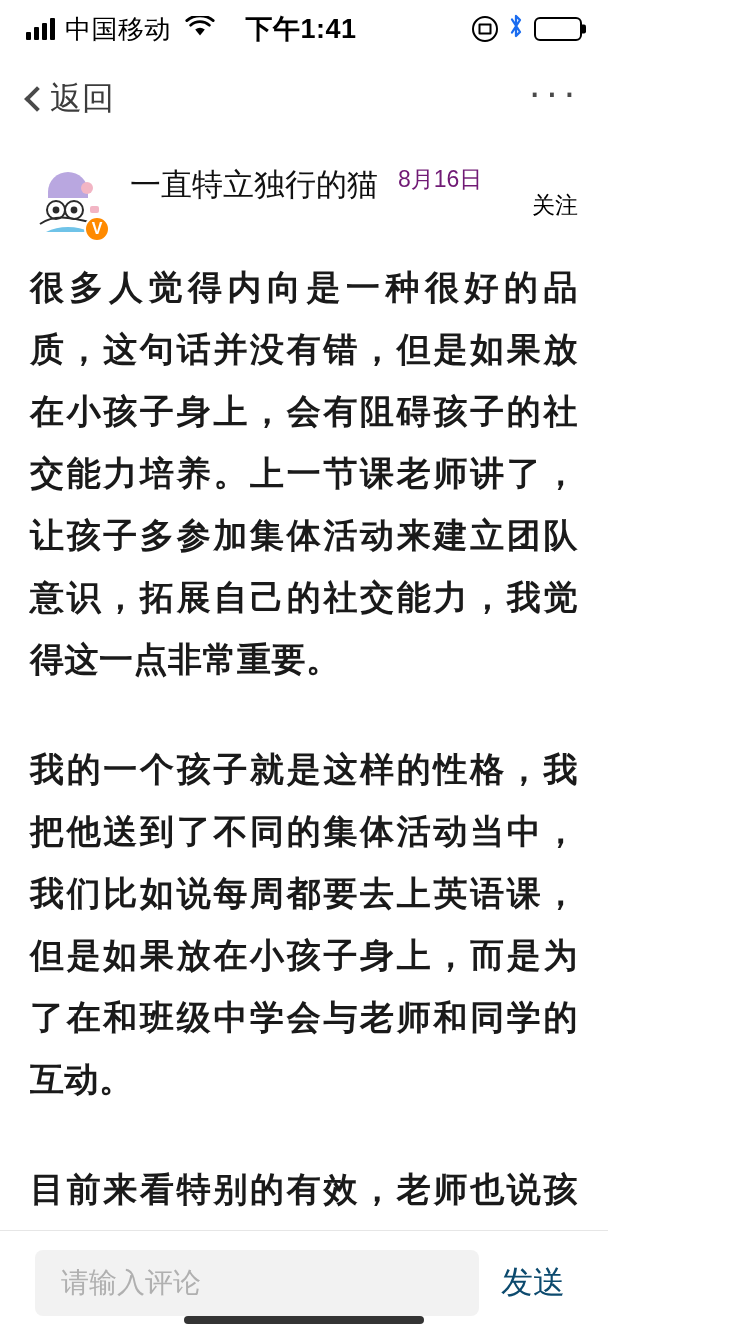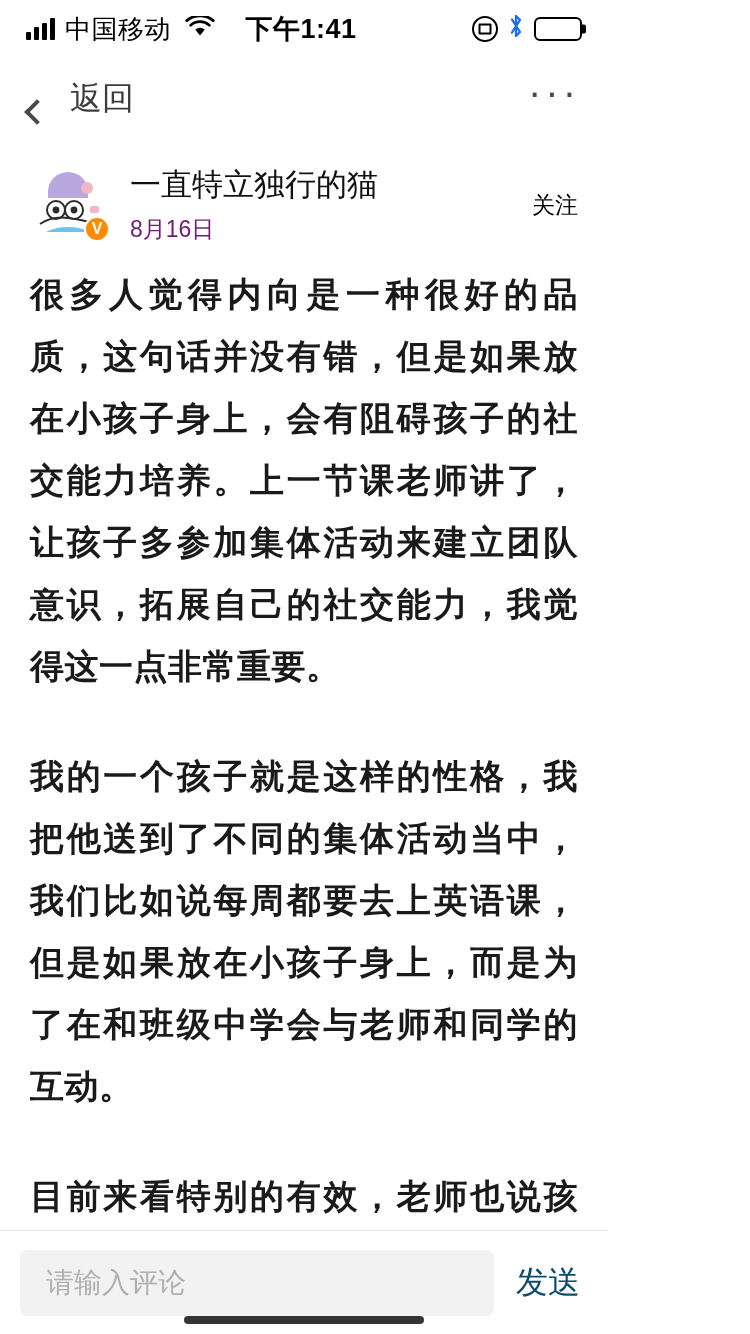--- a/index.html
+++ b/index.html
@@ -109,22 +109,22 @@
   .nav-bar {
     height: 82px;
     flex: 0 0 82px;
     display: flex;
     align-items: center;
     padding: 0 28px;
     position: relative;
   }
   .back-btn {
     display: flex;
-    align-items: flex-end;
-    gap: 24px;
+    align-items: center;
+    gap: 4px;
     cursor: pointer;
   }
   .chev-left {
     width: 18px; height: 18px;
     border-left: 4px solid #4a4a4a;
     border-bottom: 4px solid #4a4a4a;
     transform: rotate(45deg);
   }
   .back-text {
     font-size: 32px;
@@ -168,22 +168,22 @@
     color: #fff;
     font-size: 16px;
     line-height: 22px;
     text-align: center;
     font-weight: bold;
   }
   .author-meta {
     margin-left: 24px;
     padding-top: 2px;
     display: flex;
-    flex-direction: column;
-    gap: 8px;
+    flex-direction: row;
+    gap: 20px;
   }
   .author-name {
     font-size: 31px;
     color: #111;
     font-weight: 500;
   }
   .post-date {
     font-size: 23px;
     color: #701a75;
   }
@@ -214,21 +214,21 @@
   .article p:last-child { margin-bottom: 0; }
 
   
   .comment-bar {
     flex: 0 0 104px;
     height: 104px;
     background: #ffffff;
     border-top: 1px solid #e6e6e6;
     display: flex;
     align-items: center;
-    padding: 0 20px;
+    padding: 0 35px;
     gap: 22px;
     position: absolute;
     left: 0; right: 0; bottom: 0;
   }
   .comment-input {
     flex: 1 1 auto;
     height: 66px;
     background: #f2f2f2;
     border: none;
     border-radius: 8px;

